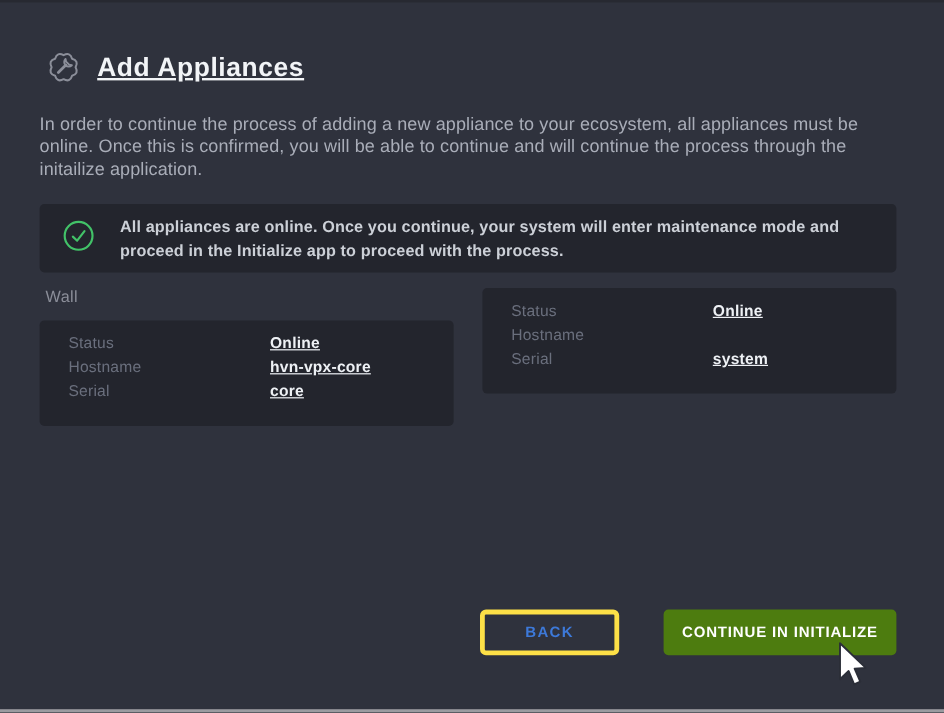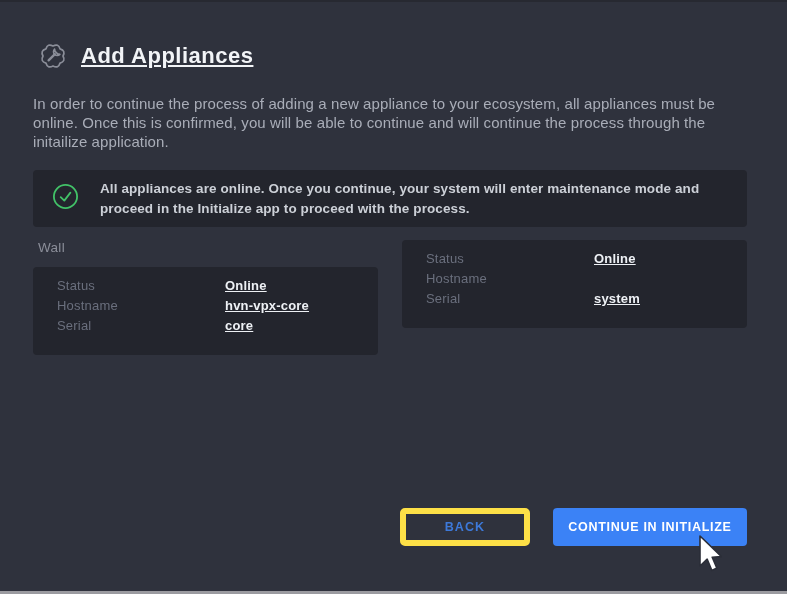--- a/index.html
+++ b/index.html
@@ -58,27 +58,27 @@
   .field-label { width:168px; color:#6a6f7d; }
   .field-value { color:#eef1f5; font-weight:bold;text-decoration:underline; }
 
   .btn {
     position:absolute; top:508px; height:38px;
     border:none; border-radius:4px; cursor:pointer;
     font-family:"Liberation Sans", sans-serif;
     font-size:12.5px; font-weight:bold; letter-spacing:1.1px;
   }
   .btn-back {
-    left:400px; width:130px;
-    background:transparent; border:6px solid #fde047; border-radius:5px;
+    left:400px; width:116px;
+    background:transparent; border:4px solid #fde047; border-radius:5px;
     color:#3d79d9;
   }
   .btn-continue {
     left:553px; width:194px;
-    background:#3b82f6; color:#ffffff; letter-spacing:0.7px;
+    background:#4d7c0f; color:#ffffff; letter-spacing:0.7px;
   }
   .cursor { position:absolute; left:696px; top:534px; width:26px; height:44px; pointer-events:none; }
 </style>
 </head>
 <body>
 
 <div class="page">
   <div class="top-edge"></div>
 
   

